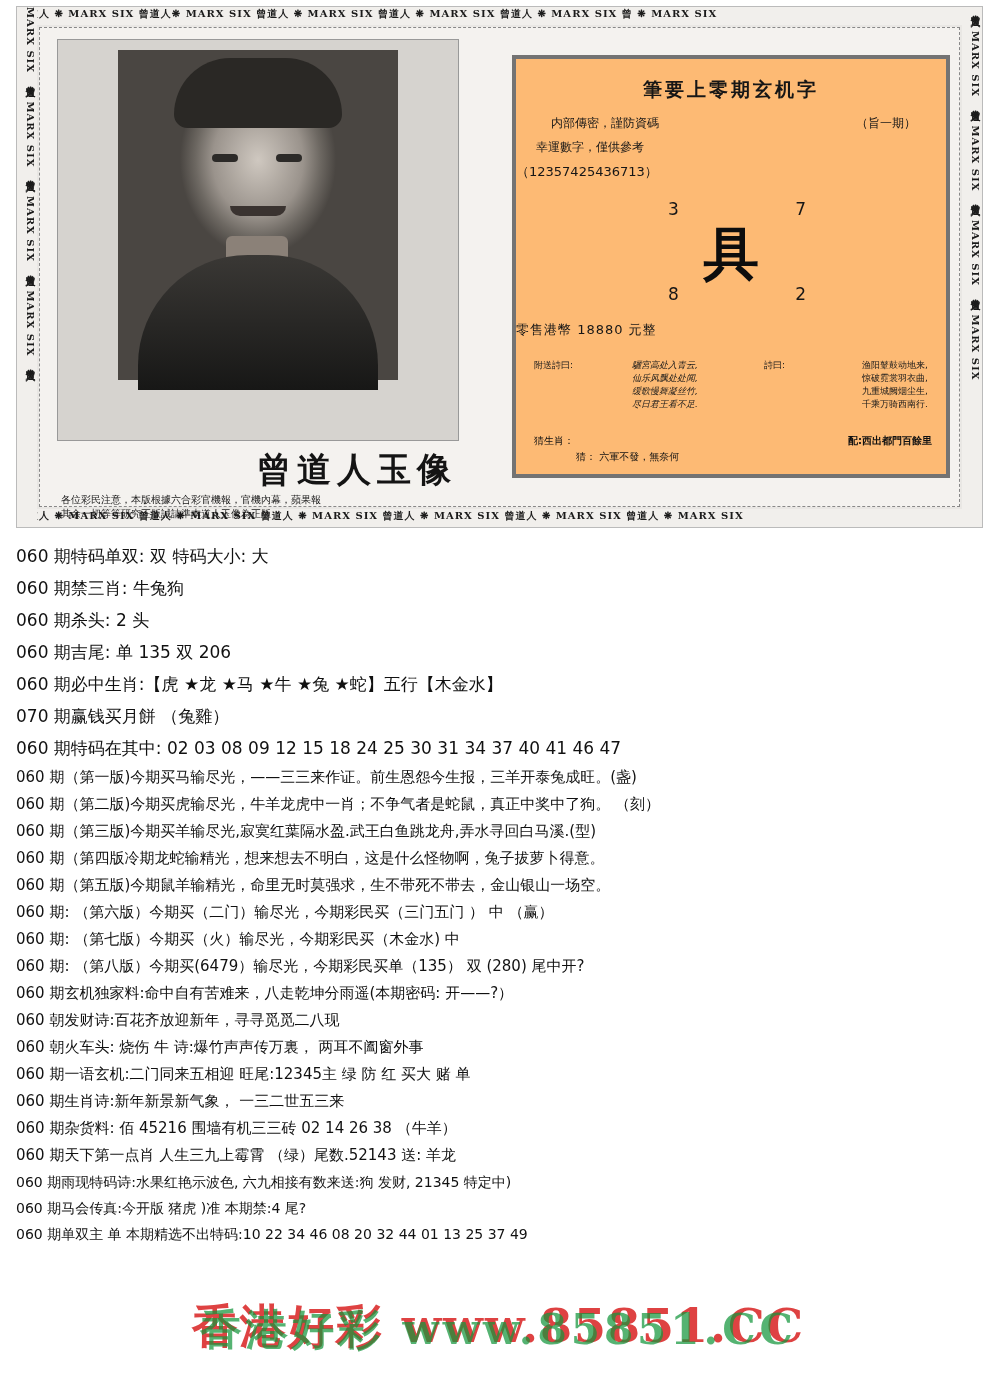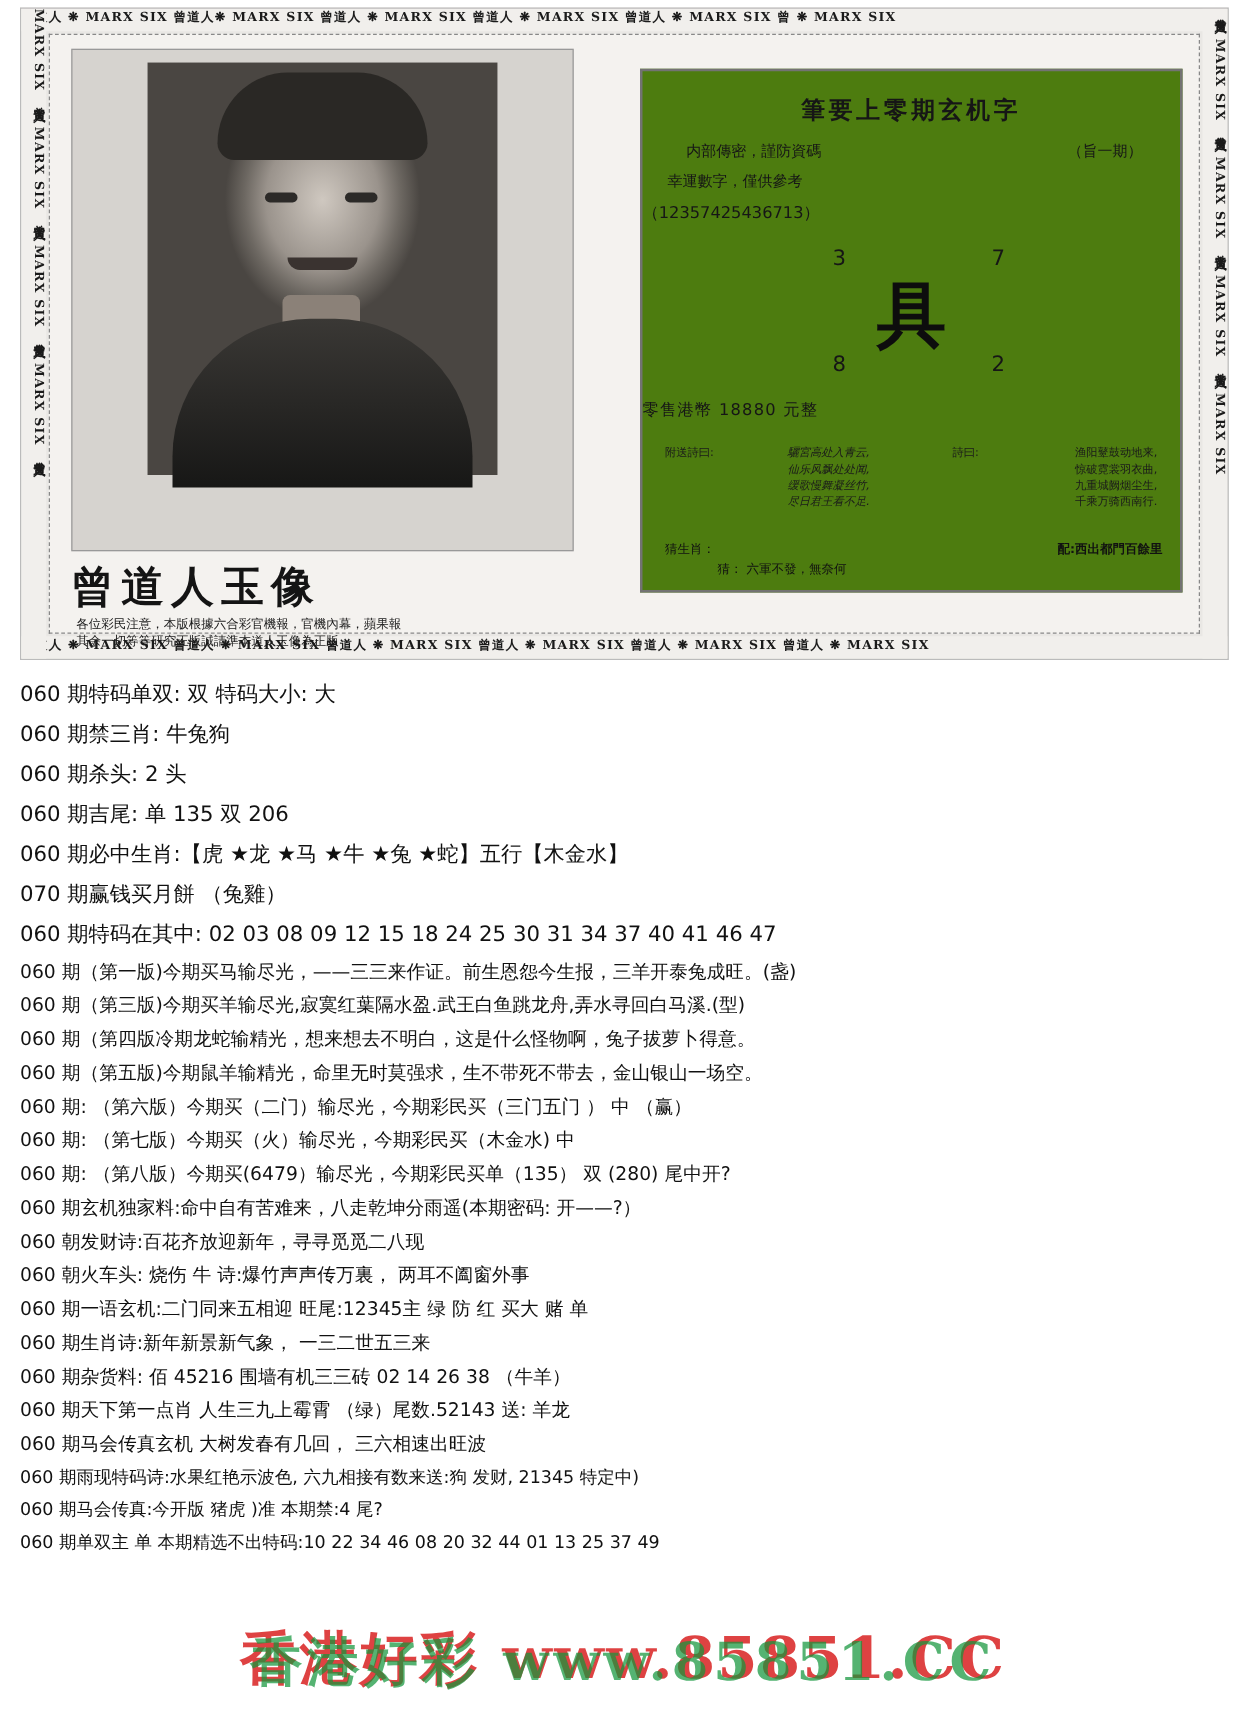--- a/index.html
+++ b/index.html
@@ -63,35 +63,35 @@
   }
   #photo-eye-l,#photo-eye-r{
     position:absolute;top:104px;width:26px;height:8px;background:#2c2a28;border-radius:4px;
   }
   #photo-eye-l{left:94px;} #photo-eye-r{left:158px;}
   #photo-mouth{
     position:absolute;left:112px;top:156px;width:56px;height:10px;
     background:#3a3330;border-radius:0 0 28px 28px;
   }
   #photo-caption{
-    position:absolute;left:0;bottom:62px;width:100%;text-align:left;
+    position:absolute;left:0;bottom:62px;width:100%;text-align:right;
     font-family:"DejaVu Serif","Liberation Serif",serif;
     font-size:34px;font-weight:bold;letter-spacing:6px;color:#141414;
   }
   .photo-note{
     position:absolute;left:10px;width:380px;text-align:left;
     font-size:10px;line-height:14px;color:#1a1a1a;
   }
   #photo-note1{bottom:34px;}
   #photo-note2{bottom:18px;}
 
   
   #ticket{
     position:absolute;left:495px;top:48px;width:430px;height:415px;
-    background:#4d7c0f;border:2px solid #737373;
+    background:#fdba74;border:4px solid #737373;
   }
   #ticket-title{
     position:absolute;left:0;top:18px;width:100%;text-align:center;
     font-family:"DejaVu Serif","Liberation Serif",serif;
     font-size:19px;font-weight:bold;letter-spacing:3px;color:#161616;
   }
   .ticket-line{position:absolute;font-size:12px;color:#161616;}
   #t-l1{left:35px;top:56px;}
   #t-l1b{right:30px;top:56px;}
   #t-l2{left:20px;top:80px;}
@@ -204,33 +204,33 @@
 
 <div id="lines">
     <div class="row big">060 期特码单双: 双     特码大小: 大</div>
     <div class="row big">060 期禁三肖: 牛兔狗</div>
     <div class="row big">060 期杀头: 2 头</div>
     <div class="row big">060 期吉尾: 单 135 双 206</div>
     <div class="row big">060 期必中生肖:【虎 ★龙 ★马 ★牛 ★兔 ★蛇】五行【木金水】</div>
     <div class="row big">070 期赢钱买月餅 （兔雞）</div>
     <div class="row big">060 期特码在其中: 02 03 08 09 12 15 18 24 25 30 31 34 37 40 41 46 47</div>
     <div class="row mid">060 期（第一版)今期买马输尽光，——三三来作证。前生恩怨今生报，三羊开泰兔成旺。(盏)</div>
+    <div class="row mid">060 期（第二版)今期买虎输尽光，牛羊龙虎中一肖；不争气者是蛇鼠，真正中奖中了狗。 （刻）</div>
     <div class="row mid">060 期（第三版)今期买羊输尽光,寂寞红葉隔水盈.武王白鱼跳龙舟,弄水寻回白马溪.(型)</div>
     <div class="row mid">060 期（第四版冷期龙蛇输精光，想来想去不明白，这是什么怪物啊，兔子拔萝卜得意。</div>
     <div class="row mid">060 期（第五版)今期鼠羊输精光，命里无时莫强求，生不带死不带去，金山银山一场空。</div>
     <div class="row mid">060 期: （第六版）今期买（二门）输尽光，今期彩民买（三门五门 ） 中 （赢）</div>
     <div class="row mid">060 期: （第七版）今期买（火）输尽光，今期彩民买（木金水) 中</div>
     <div class="row mid">060 期: （第八版）今期买(6479）输尽光，今期彩民买单（135） 双 (280) 尾中开?</div>
     <div class="row mid">060 期玄机独家料:命中自有苦难来，八走乾坤分雨遥(本期密码:            开——?）</div>
     <div class="row mid">060 朝发财诗:百花齐放迎新年，寻寻觅觅二八现</div>
     <div class="row mid">060 朝火车头: 烧伤 牛 诗:爆竹声声传万裏， 两耳不阖窗外事</div>
     <div class="row mid">060 期一语玄机:二门同来五相迎     旺尾:12345主 绿 防 红 买大 赌 单</div>
     <div class="row mid">060 期生肖诗:新年新景新气象， 一三二世五三来</div>
     <div class="row mid">060 期杂货料: 佰  45216   围墙有机三三砖  02 14 26 38   （牛羊）</div>
     <div class="row mid">060 期天下第一点肖 人生三九上霉霄     （绿）尾数.52143 送: 羊龙</div>
-    <div class="row mid">060 期马会传真玄机 大树发春有几回， 三六相速出旺波</div>
     <div class="row sml">060 期雨现特码诗:水果红艳示波色, 六九相接有数来送:狗 发财, 21345 特定中)</div>
     <div class="row sml">060 期马会传真:今开版 猪虎 )准 本期禁:4 尾?</div>
     <div class="row sml">060 期单双主 单 本期精选不出特码:10 22 34 46 08 20 32 44 01 13 25 37 49</div>
   </div>
 
 <div class="wm" id="wm-red">香港好彩 www.85851.CC</div>
 <div class="wm" id="wm-green">香港好彩 www.85851.CC</div>
 
 </body></html>

